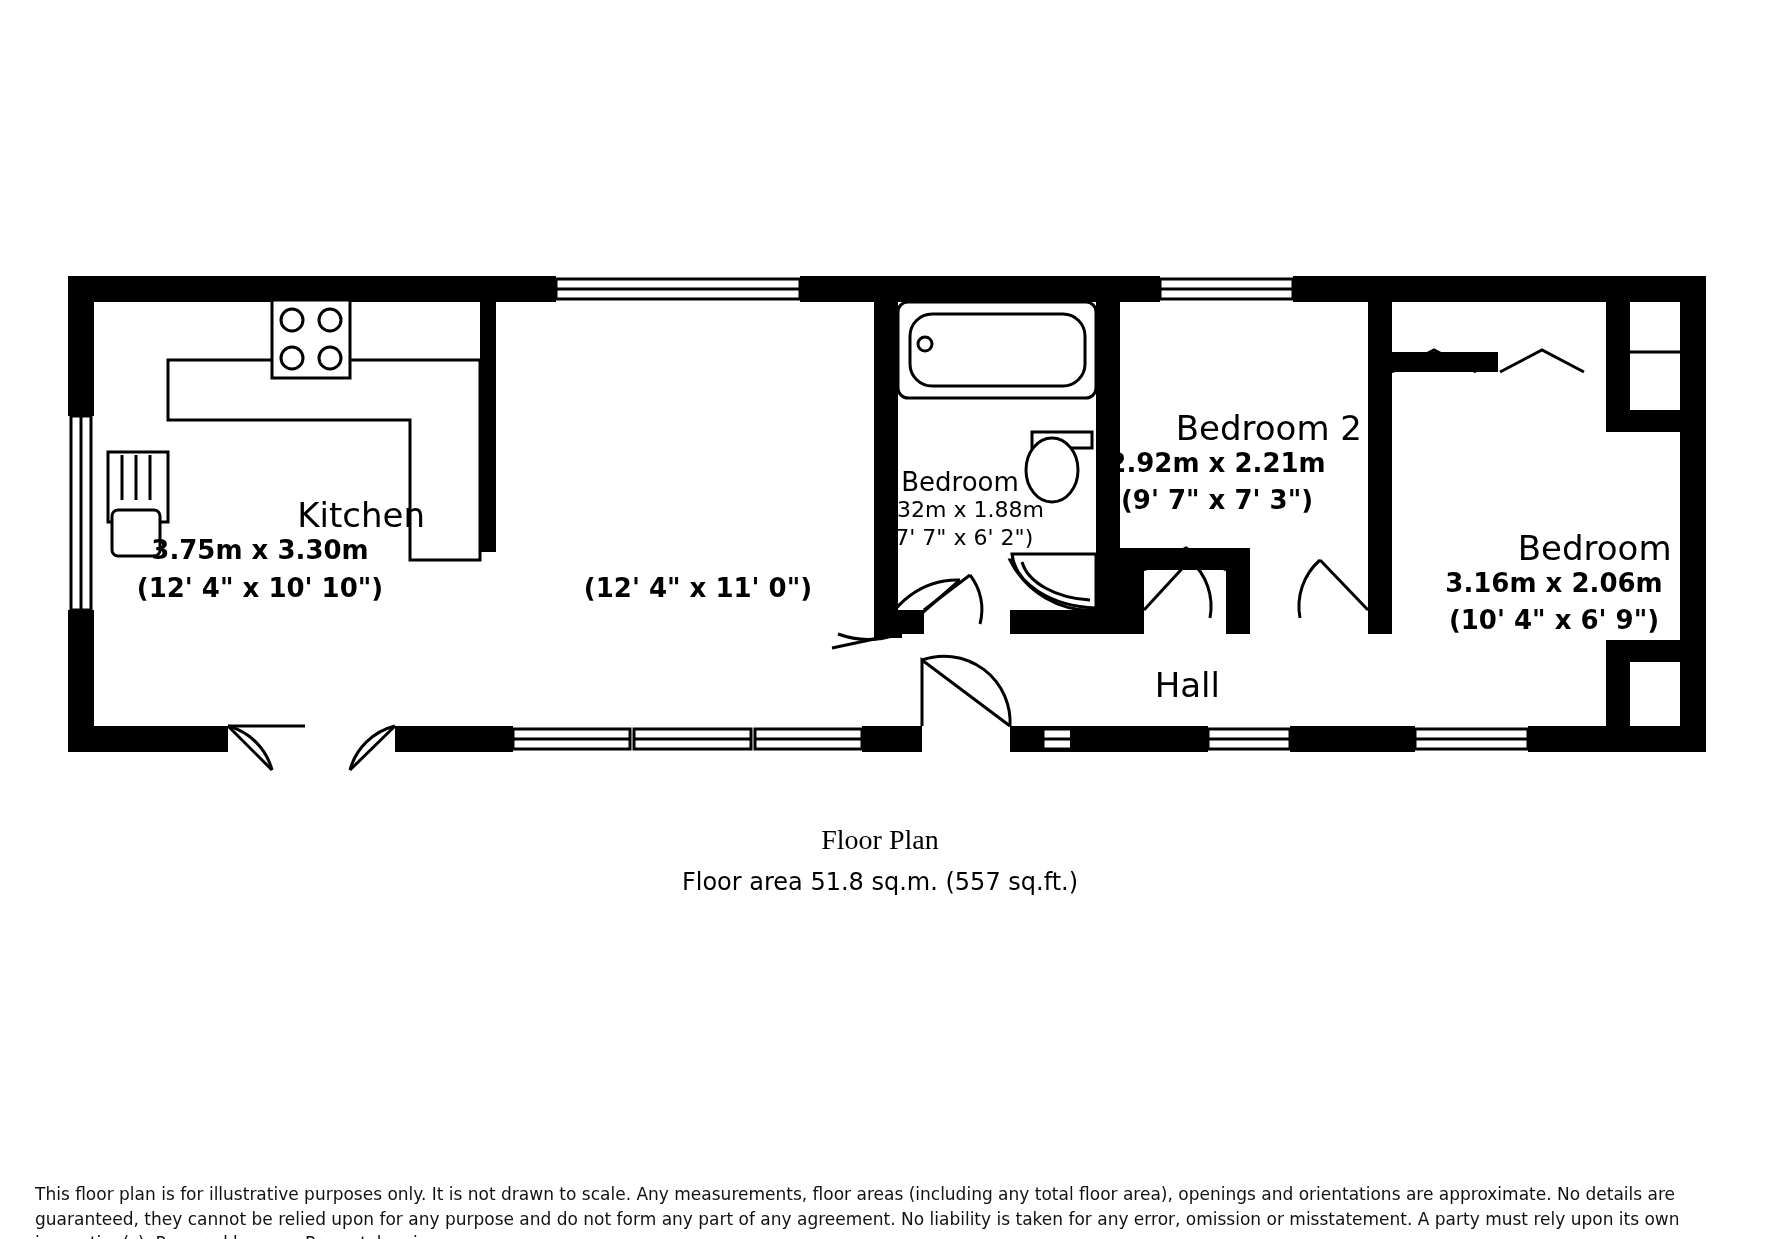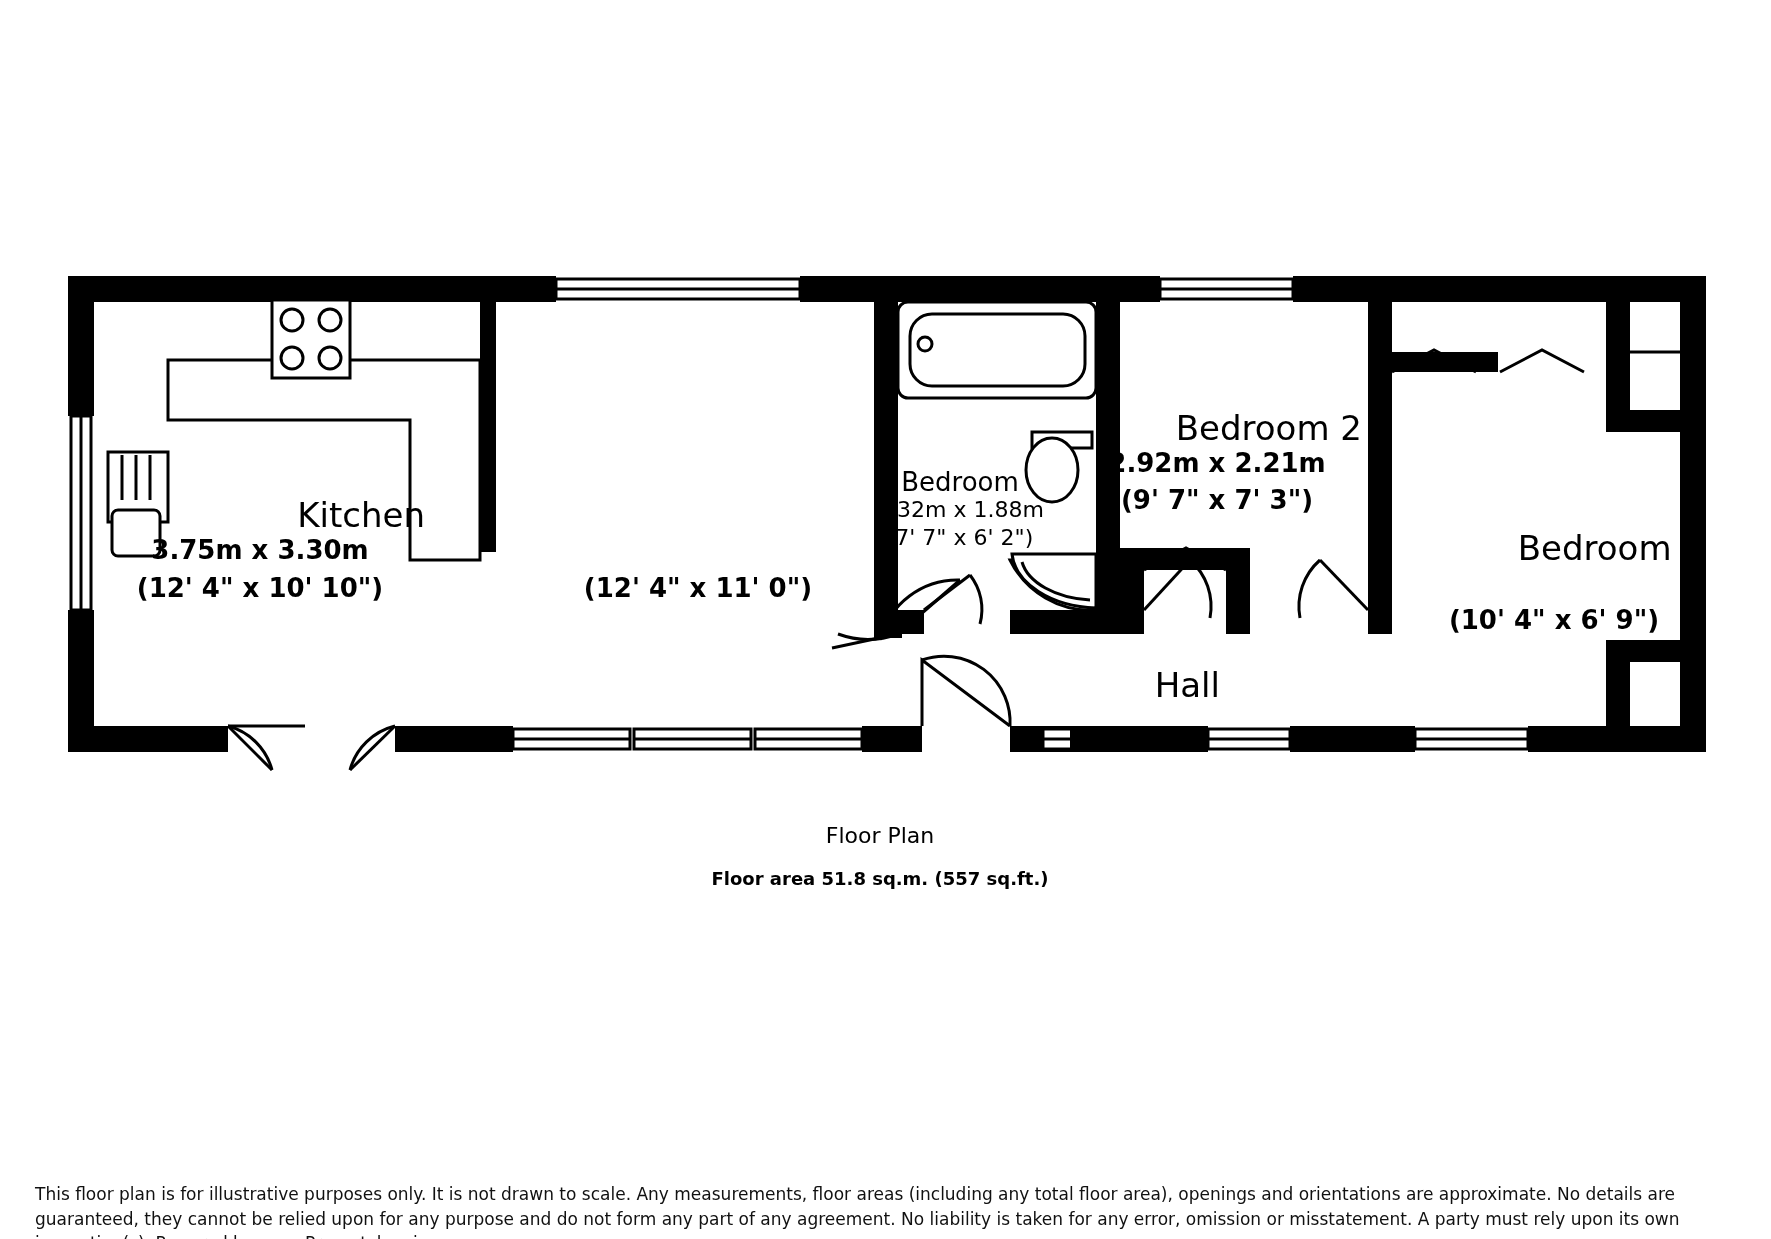--- a/index.html
+++ b/index.html
@@ -42,25 +42,25 @@
     font-size: 26px;
     font-weight: bold;
   }
   .room-dim-small {
     font-size: 22px;
   }
   .room-name-small {
     font-size: 26px;
   }
   .plan-title {
-    font-size: 22px;
+    font-size: 28px;
+    font-family: Liberation Serif, serif;
   }
   .plan-sub {
-    font-size: 18px;
-    font-weight: bold;
+    font-size: 24px;
   }
   .total-area {
     position: absolute;
     left: 35px;
     top: 1130px;
     font-size: 30px;
   }
   .disclaimer {
     position: absolute;
     left: 35px;
@@ -233,20 +233,21 @@
 
   <div class="lbl room-name-small" style="left:850px; top:467px; width:220px;">Bedroom</div>
   <div class="lbl room-dim-small" style="left:850px; top:497px; width:220px;">2.32m x 1.88m</div>
   <div class="lbl room-dim-small" style="left:850px; top:525px; width:220px;">(7' 7" x 6' 2")</div>
 
   <div class="lbl room-name" style="left:1072px; top:408px; width:290px;">Bedroom 2</div>
   <div class="lbl room-dim" style="left:1072px; top:448px; width:290px;">2.92m x 2.21m</div>
   <div class="lbl room-dim" style="left:1072px; top:485px; width:290px;">(9' 7" x 7' 3")</div>
 
   <div class="lbl room-name" style="left:1404px; top:528px; width:300px;">Bedroom 1</div>
+  <div class="lbl room-dim" style="left:1404px; top:568px; width:300px;">3.16m x 2.06m</div>
   <div class="lbl room-dim" style="left:1404px; top:605px; width:300px;">(10' 4" x 6' 9")</div>
 
   <div class="lbl room-name" style="left:1020px; top:665px; width:200px;">Hall</div>
 
   <div class="lbl plan-title" style="left:680px; top:823px; width:400px;">Floor Plan</div>
   <div class="lbl plan-sub" style="left:620px; top:868px; width:520px;">Floor area 51.8 sq.m. (557 sq.ft.)</div>
 
   <div class="disclaimer">This floor plan is for illustrative purposes only. It is not drawn to scale. Any measurements, floor areas (including any total floor area), openings and orientations are approximate. No details are guaranteed, they cannot be relied upon for any purpose and do not form any part of any agreement. No liability is taken for any error, omission or misstatement. A party must rely upon its own inspection(s). Powered by www.Propertybox.io</div>
 
 </div>

